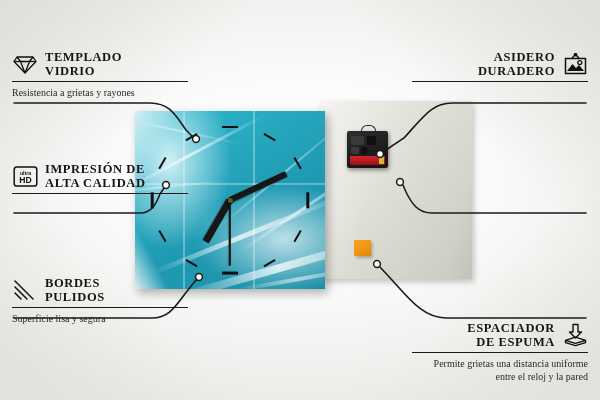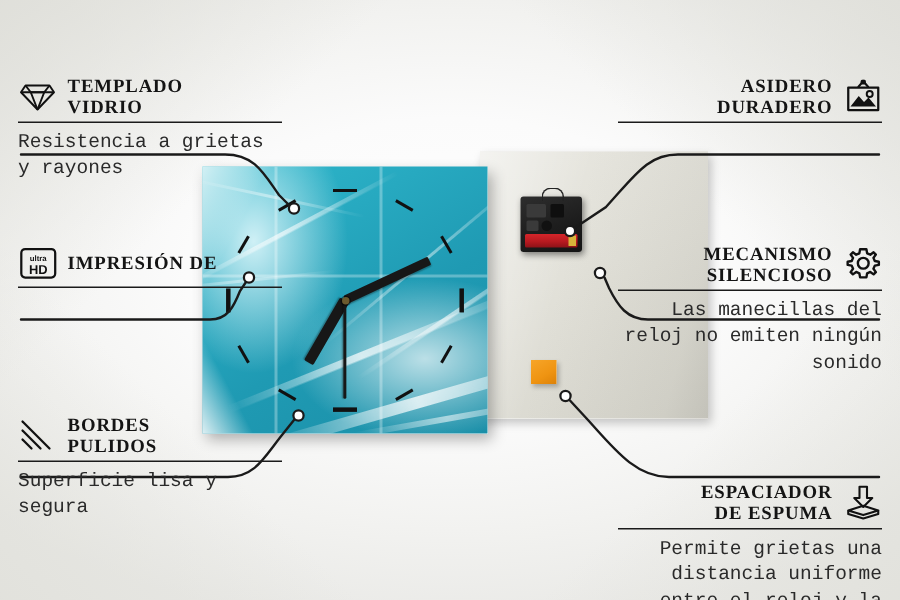--- a/index.html
+++ b/index.html
@@ -211,22 +211,22 @@
     letter-spacing: .6px;
     color: #141414;
     text-transform: uppercase;
   }
   .f-rule {
     height: 1.3px;
     background: #1a1a1a;
     margin: 2px 0 4px 0;
   }
   .f-desc {
-    font-family: Liberation Mono, monospace;
-    font-size: 13px;
+    font-family: Liberation Serif, serif;
+    font-size: 10px;
     line-height: 1.32;
     color: #2a2a2a;
   }
 
   
   .pos-tl { top: 50px;  }
   .pos-ml { top: 162px; }
   .pos-bl { top: 276px; }
   .pos-tr { top: 50px;  }
   .pos-mr { top: 162px; }
@@ -338,20 +338,21 @@
     <div class="f-head">
       <div class="f-icon">
         <svg width="25" height="23" viewBox="0 0 25 23">
           <rect x="1.2" y="2" width="22.6" height="19" rx="2.6" fill="none" stroke="#111" stroke-width="1.5"></rect>
           <text x="12.5" y="10" font-family="Liberation Sans, sans-serif" font-size="5.2" font-weight="bold" fill="#111" text-anchor="middle">ultra</text>
           <text x="12.5" y="18.4" font-family="Liberation Sans, sans-serif" font-size="8.6" font-weight="bold" fill="#111" text-anchor="middle">HD</text>
         </svg>
       </div>
       <div class="f-title">
         <div>IMPRESIÓN DE</div>
+        <div>ALTA CALIDAD</div>
       </div>
     </div>
     <div class="f-rule"></div>
   </div>
 
   <div class="feature left pos-bl">
     <div class="f-head">
       <div class="f-icon">
         <svg width="24" height="22" viewBox="0 0 24 22" stroke="#111" stroke-width="1.5" fill="none" stroke-linecap="round">
           <path d="M2 2 L20 20"></path>
@@ -380,36 +381,20 @@
         </svg>
       </div>
       <div class="f-title">
         <div>ASIDERO</div>
         <div>DURADERO</div>
       </div>
     </div>
     <div class="f-rule"></div>
   </div>
 
-  <div class="feature right pos-mr">
-    <div class="f-head">
-      <div class="f-icon">
-        <svg width="25" height="24" viewBox="0 0 25 24" fill="none" stroke="#111" stroke-width="1.6" stroke-linejoin="round">
-          <path d="M12.5 2.2 L14.6 2.2 L15.1 4.9 L17.2 5.8 L19.4 4.2 L20.9 5.7 L19.3 7.9 L20.2 10 L22.9 10.5 L22.9 12.6 L20.2 13.1 L19.3 15.2 L20.9 17.4 L19.4 18.9 L17.2 17.3 L15.1 18.2 L14.6 20.9 L12.5 20.9 L10.4 20.9 L9.9 18.2 L7.8 17.3 L5.6 18.9 L4.1 17.4 L5.7 15.2 L4.8 13.1 L2.1 12.6 L2.1 10.5 L4.8 10 L5.7 7.9 L4.1 5.7 L5.6 4.2 L7.8 5.8 L9.9 4.9 L10.4 2.2 Z"></path>
-          <circle cx="12.5" cy="11.5" r="3.6"></circle>
-        </svg>
-      </div>
-      <div class="f-title">
-        <div>MECANISMO</div>
-        <div>SILENCIOSO</div>
-      </div>
-    </div>
-    <div class="f-rule"></div>
-    <div class="f-desc">Las manecillas del reloj no emiten ningún sonido</div>
-  </div>
 
   <div class="feature right pos-br">
     <div class="f-head">
       <div class="f-icon">
         <svg width="25" height="24" viewBox="0 0 25 24" fill="none" stroke="#111" stroke-width="1.4" stroke-linejoin="round">
           <path d="M10 1.5 H15 V9 H18.5 L12.5 15 L6.5 9 H10 Z"></path>
           <path d="M12.5 14.2 L22.5 17.3 L12.5 20.4 L2.5 17.3 Z"></path>
           <path d="M2.5 17.3 V19.6 L12.5 22.7 L22.5 19.6 V17.3"></path>
         </svg>
       </div>

